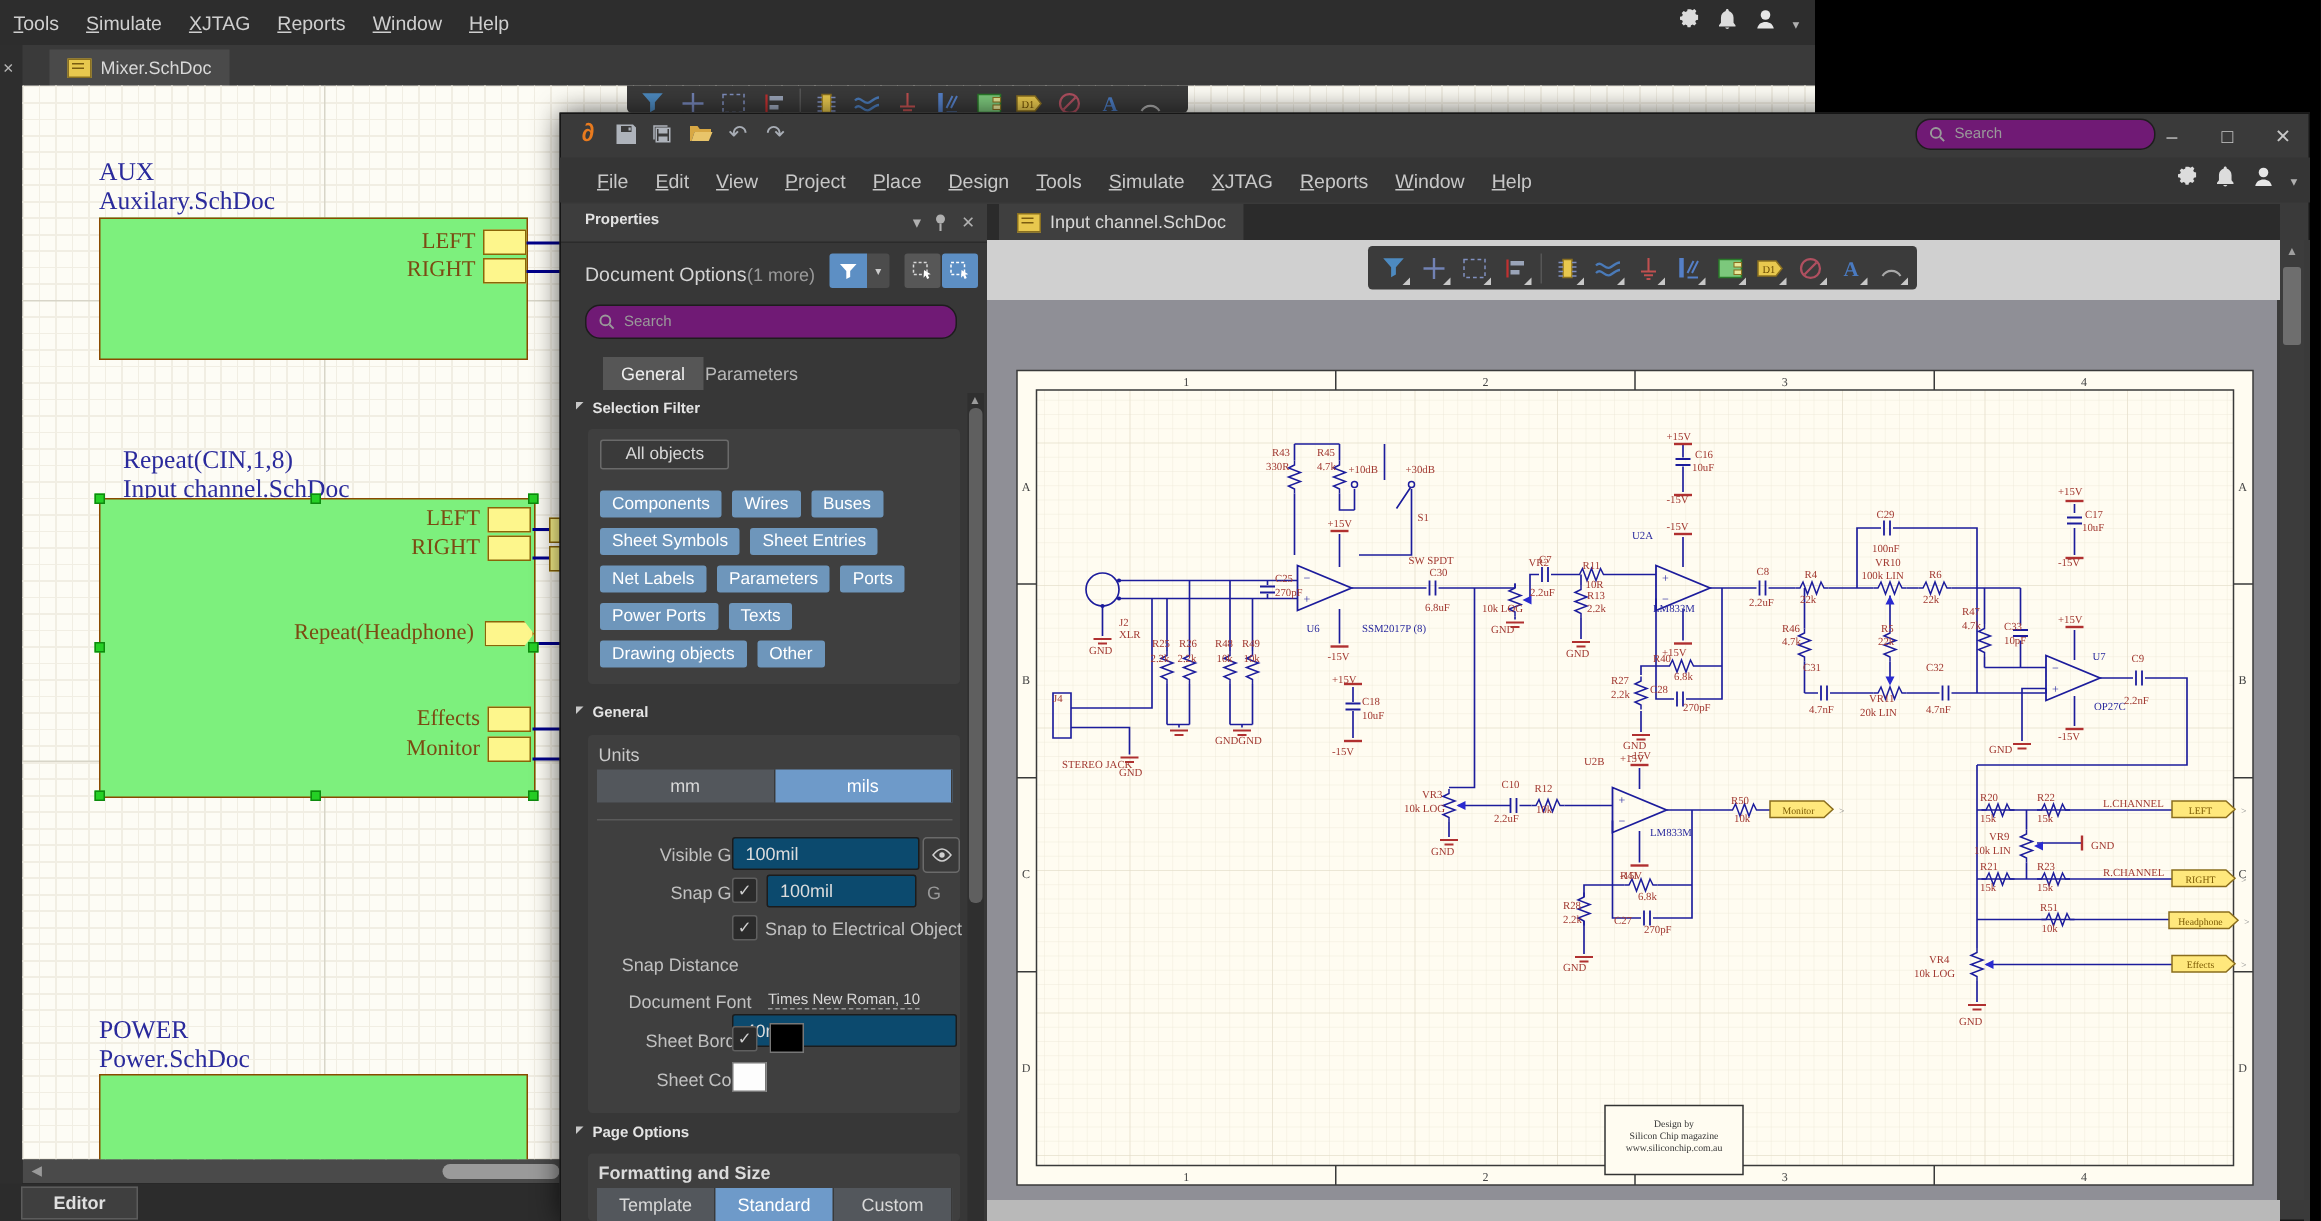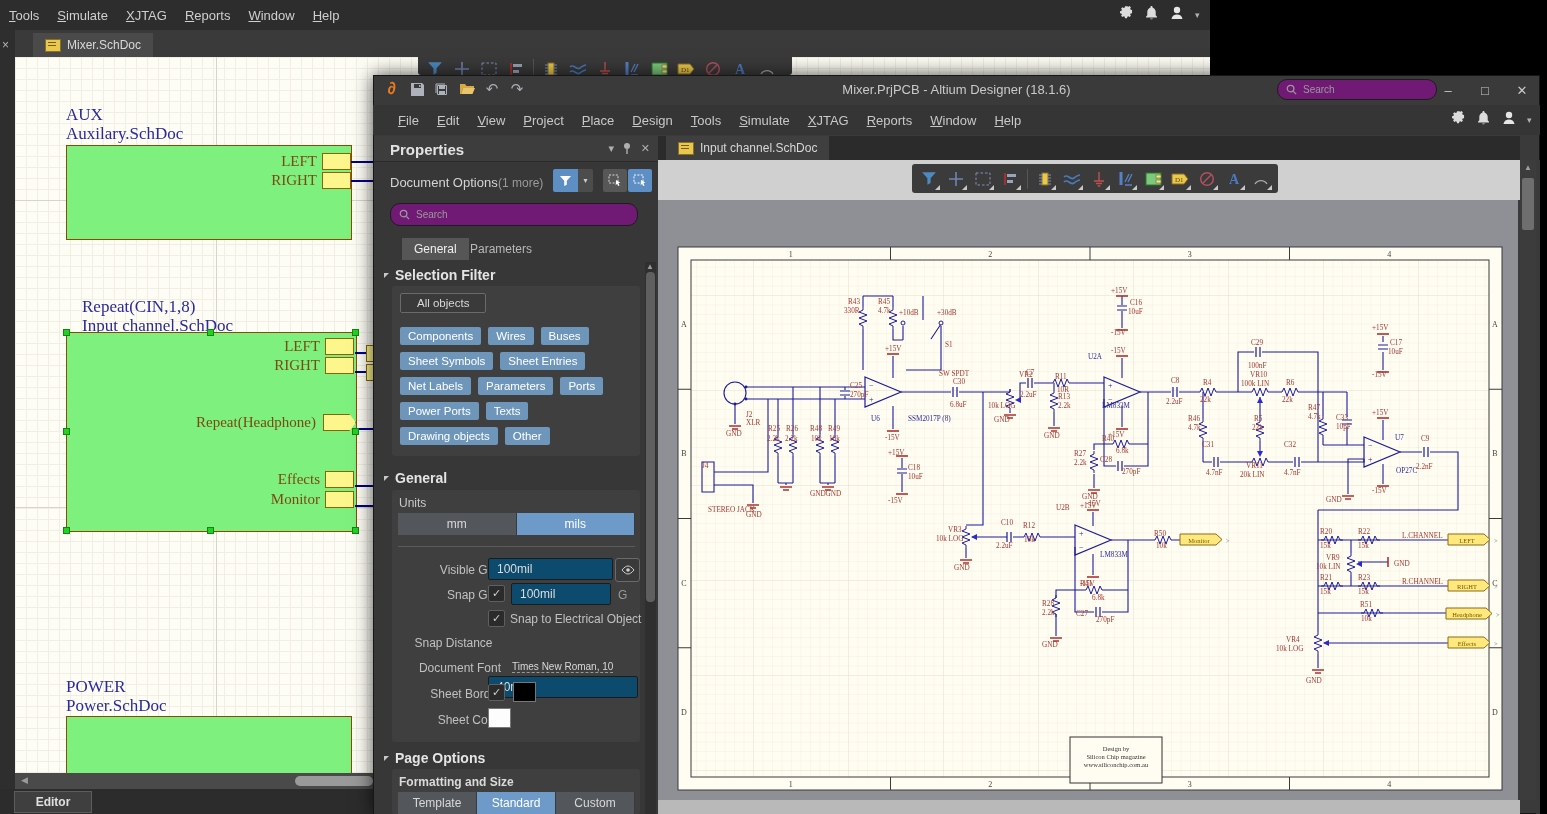--- a/index.html
+++ b/index.html
@@ -46,26 +46,26 @@
   .fg-title{position:absolute;left:0;right:0;top:7px;text-align:center;color:#c9c9c9;font-size:13px;}
   .qa-icons{position:absolute;left:10px;top:4px;display:flex;gap:7px;align-items:center;}
   .qa{width:18px;height:20px;display:flex;align-items:center;justify-content:center;color:#a8adb5;font-size:15px;}
   .searchbox{position:absolute;background:#701a75;border:1px solid #1d1d1d;border-radius:10px;display:flex;align-items:center;gap:6px;color:#9a9a9a;font-size:10px;padding:0 8px;}
   .winbtn{position:absolute;top:6px;width:24px;height:18px;color:#c8c8c8;font-size:13px;display:flex;align-items:center;justify-content:center;}
   .fg-menubar{left:373px;top:105px;width:1167px;height:30px;background:#353535;display:flex;align-items:center;color:#c8c8c8;font-size:13px;padding-left:16px;box-sizing:border-box;}
   .sys-icons{position:absolute;display:flex;gap:10px;align-items:center;}
   
   .props{left:374px;top:136px;width:284px;height:678px;background:#373737;}
   .props-header{position:absolute;left:0;top:0;width:100%;height:26px;background:#3d3d3d;border-bottom:1px solid #2b2b2b;box-sizing:border-box;}
-  .props-title{position:absolute;left:16px;top:5px;color:#e2e2e2;font-size:15px;font-weight:bold;}
+  .props-title{position:absolute;left:16px;top:5px;color:#e2e2e2;font-size:10px;font-weight:bold;}
   .ph-ic{position:absolute;top:6px;color:#b0b0b0;font-size:11px;}
   .row-label{position:absolute;color:#c0c0c0;font-size:12px;text-align:right;margin-left:22px;}
   .field{position:absolute;background:#0c4a6e;border:1px solid #1c1c1c;border-radius:2px;color:#dcdcdc;font-size:12px;display:flex;align-items:center;padding:0 8px;box-sizing:border-box;}
   .chk{position:absolute;width:15px;height:15px;background:#2b2b2b;border:1px solid #5f5f5f;border-radius:2px;color:#cfcfcf;font-size:11px;display:flex;align-items:center;justify-content:center;}
-  .sec-head{position:absolute;color:#e4e4e4;font-size:14px;font-weight:bold;}
+  .sec-head{position:absolute;color:#e4e4e4;font-size:10px;font-weight:bold;}
   .sec-head:before{content:"";display:inline-block;border-top:5px solid #c8c8c8;border-right:5px solid transparent;margin-right:6px;vertical-align:2px;}
   .groupbox{position:absolute;background:#3f3f3f;border-radius:3px;}
   .fbtn{background:#6e96bb;color:#fff;font-size:11.5px;padding:3px 8px;border-radius:2px;white-space:nowrap;}
   .seg{position:absolute;display:flex;height:22px;font-size:12px;color:#d8d8d8;}
   .seg div{flex:1;display:flex;align-items:center;justify-content:center;background:#53575c;border-right:1px solid #3a3a3a;}
   .seg div.on{background:#6e9ac9;color:#fff;}
   .smallbtn{position:absolute;background:#3a3a3a;border:1px solid #6a6a6a;border-radius:3px;display:flex;align-items:center;justify-content:center;}
   .swatch{position:absolute;border:1px solid #777;box-sizing:border-box;}
   .props-scroll{position:absolute;right:2px;top:126px;width:11px;bottom:0;background:#2f2f2f;}
   .props-scroll .thumb{position:absolute;left:1px;top:10px;width:9px;height:330px;background:#5f5f5f;border-radius:4px;}
@@ -261,21 +261,20 @@
     <span class="thumb"></span>
   </div>
   <div class="abs bg-bottombar">
     <div class="editor-btn">Editor</div>
   </div>
   <div class="abs blackpatch"></div>
 
   <div class="abs fg-window"></div>
 
   <div class="abs fg-titlebar">
-    <div class="fg-title">Mixer.PrjPCB - Altium Designer (18.1.6)</div>
     <div class="qa-icons">
       <span class="qa" style="color:#e87a1e;font-weight:bold;font-size:17px;">∂</span>
       <span class="qa">
           <svg width="15" height="15" viewBox="0 0 15 15">
             <path fill="#aeb3bb" d="M1 1h11l2 2v11H1zm3 1v4h7V2zm5 1h1.5v2H9zM3 9h9v4H3z"></path>
           </svg>
         </span>
       <span class="qa">
           <svg width="16" height="15" viewBox="0 0 16 15">
             <path fill="none" stroke="#aeb3bb" d="M3.5 3.5h9v9h-9z"></path>

